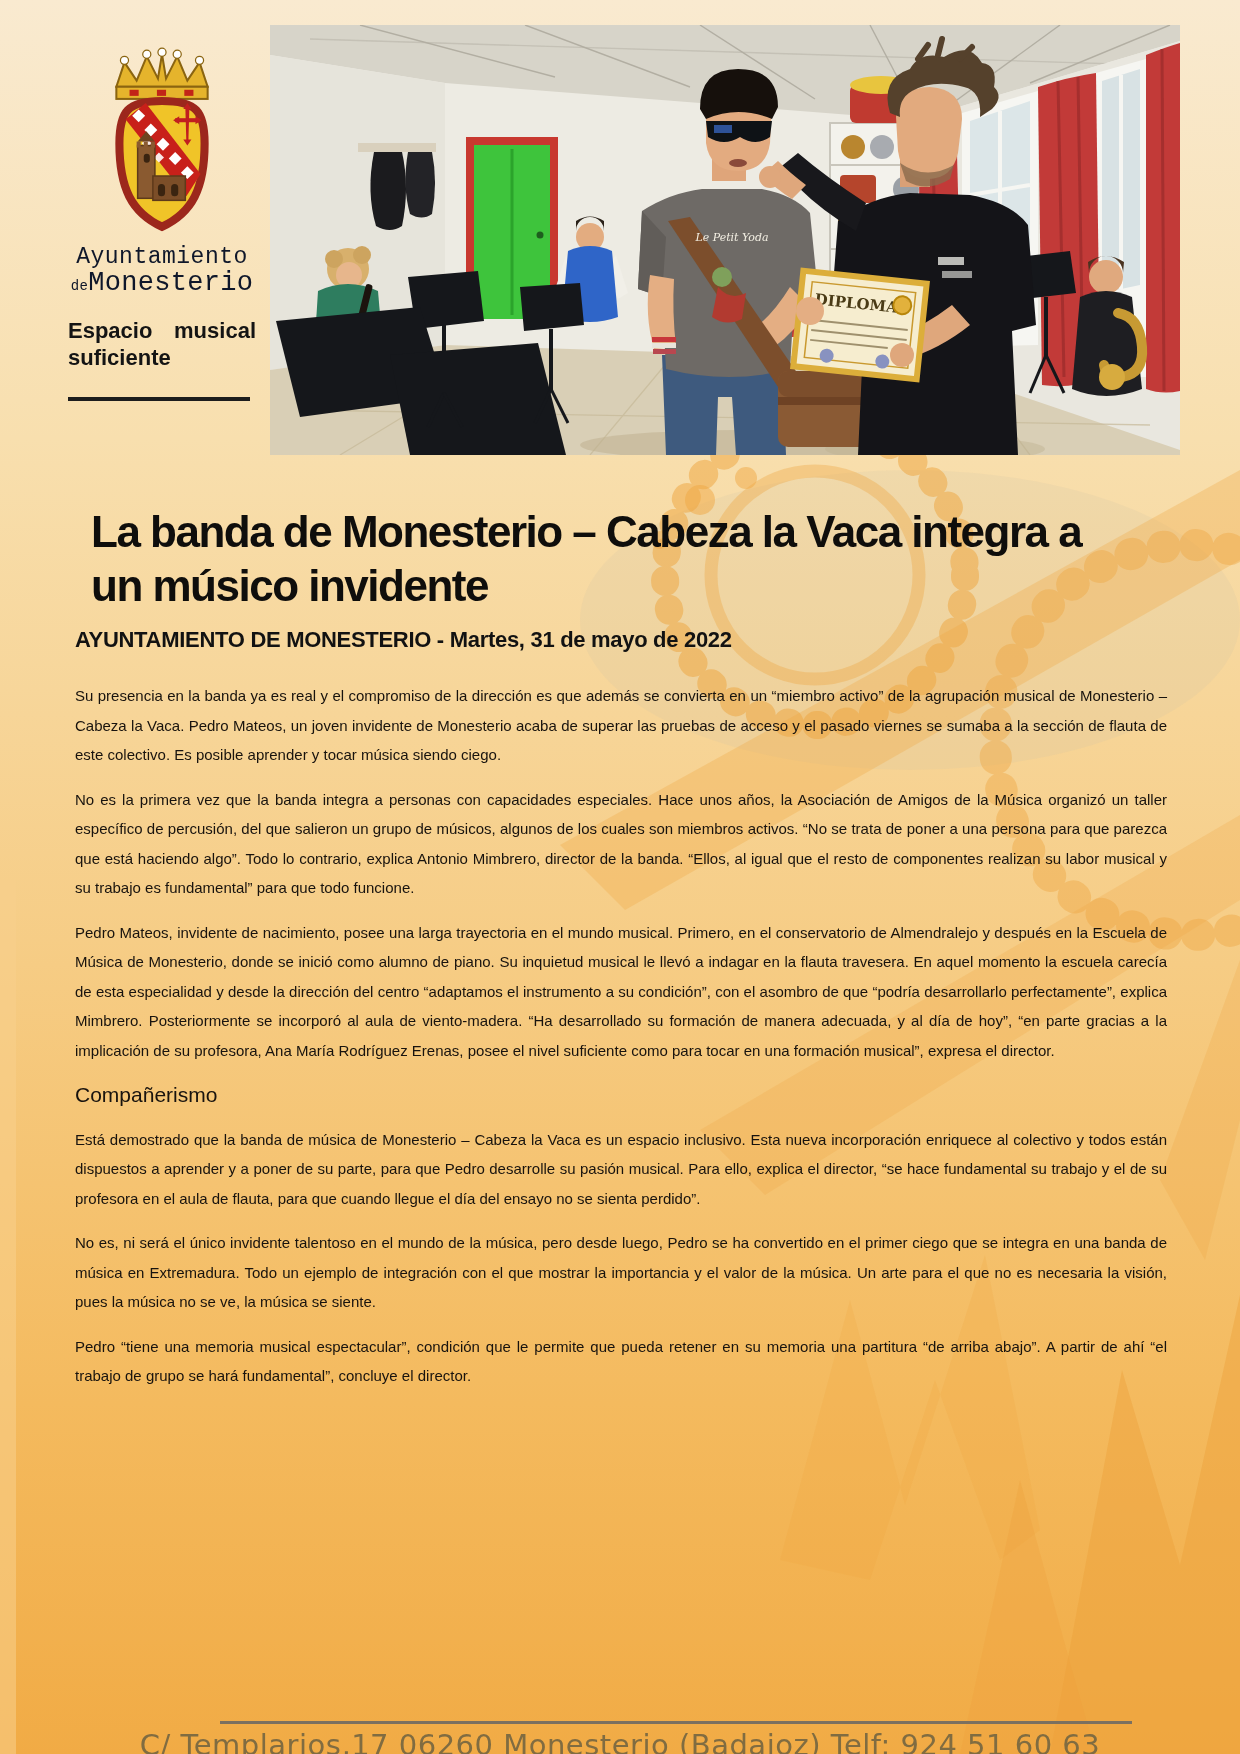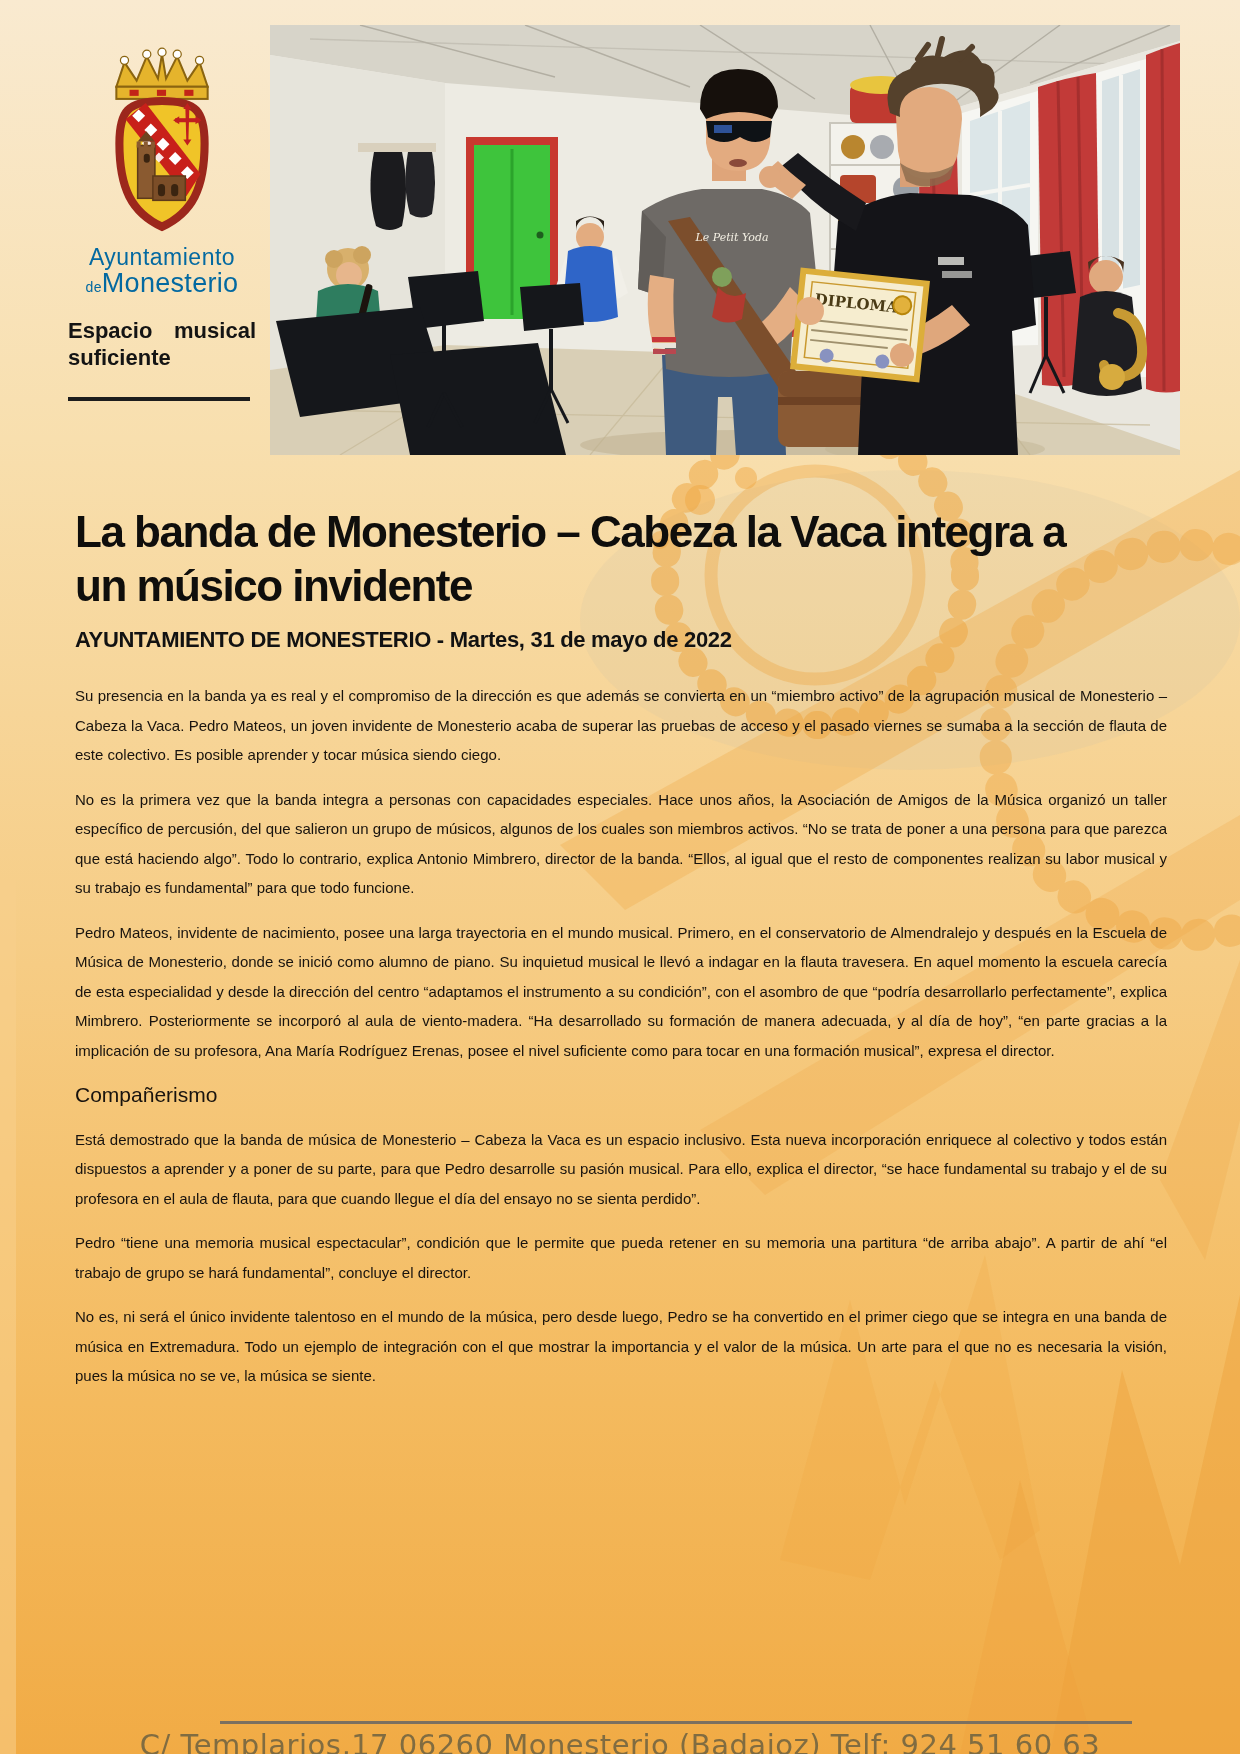--- a/index.html
+++ b/index.html
@@ -2,34 +2,34 @@
 <html lang="es"><head>
 <meta charset="utf-8">
 <style>
   html,body{margin:0;padding:0;background:#e9e2d2;}
   .page{position:relative;width:1240px;height:1754px;overflow:hidden;
         font-family:"Liberation Sans",sans-serif;}
   .bg-orn{position:absolute;left:0;top:0;z-index:0;}
   
   .sidebar{position:absolute;left:68px;top:44px;width:188px;z-index:2;}
   .crest{width:142px;margin:0 auto;}
-  .org-name{text-align:center;margin-top:4px;color:#0369a1;
-            font-family:Liberation Sans, sans-serif;line-height:1.05;}
+  .org-name{text-align:center;margin-top:4px;color:#0f172a;
+            font-family:Liberation Mono, monospace;line-height:1.05;}
   .org-name .l1{font-size:23px;letter-spacing:.5px;display:block;}
   .org-name .l2{font-size:27px;letter-spacing:.3px;display:block;}
   .org-name .de{font-size:14px;}
   .side-note{font-weight:bold;font-size:22px;line-height:27px;text-align:justify;
              margin:20px 0 0;color:#141414;}
   .side-rule{height:4px;background:#1d1d1d;margin-top:26px;width:182px;}
   
   .photo{position:absolute;left:270px;top:25px;width:832px;height:430px;z-index:2;}
   .photo svg{display:block;}
   
   .article{position:absolute;left:75px;top:505px;width:1092px;z-index:2;color:#18130e;}
-  .article h1{margin:0 0 14px;font-size:44px;line-height:54px;font-weight:bold;
+  .article h1{margin:0 16px 14px;font-size:44px;line-height:54px;font-weight:bold;
               letter-spacing:-1.5px;color:#0f0e0c;}
   .byline{font-weight:bold;font-size:22px;letter-spacing:-.3px;color:#121212;
           margin:0 0 28px;}
   .body-p{font-size:15px;line-height:29.5px;text-align:justify;margin:0 0 15px;}
   .body-h{font-size:21px;line-height:29.5px;margin:0 0 15px;}
   
   .footer-rule{position:absolute;left:220px;top:1721px;width:912px;height:3px;
                background:#7b7060;z-index:2;}
   .footer-text{position:absolute;left:0;top:1728px;width:1240px;text-align:center;
                font-size:29px;color:#806c41;letter-spacing:.5px;z-index:2;
@@ -336,20 +336,20 @@
   </div>
 
   <main class="article">
     <h1><span>La banda de Monesterio – Cabeza la Vaca integra a</span><br><span>un músico invidente</span></h1>
     <div class="byline">AYUNTAMIENTO DE MONESTERIO -  Martes, 31 de mayo de 2022</div>
     <p class="body-p">Su presencia en la banda ya es real y el compromiso de la dirección es que además se convierta en un “miembro activo” de la agrupación musical de Monesterio – Cabeza la Vaca. Pedro Mateos, un joven invidente de Monesterio acaba de superar las pruebas de acceso y el pasado viernes se sumaba a la sección de flauta de este colectivo. Es posible aprender y tocar música siendo ciego.</p>
     <p class="body-p">No es la primera vez que la banda integra a personas con capacidades especiales. Hace unos años, la Asociación de Amigos de la Música organizó un taller específico de percusión, del que salieron un grupo de músicos, algunos de los cuales son miembros activos. “No se trata de poner a una persona para que parezca que está haciendo algo”. Todo lo contrario, explica Antonio Mimbrero, director de la banda. “Ellos, al igual que el resto de componentes realizan su labor musical y su trabajo es fundamental” para que todo funcione.</p>
     <p class="body-p">Pedro Mateos, invidente de nacimiento, posee una larga trayectoria en el mundo musical. Primero, en el conservatorio de Almendralejo y después en la Escuela de Música de Monesterio, donde se inició como alumno de piano. Su inquietud musical le llevó a indagar en la flauta travesera. En aquel momento la escuela carecía de esta especialidad y desde la dirección del centro “adaptamos el instrumento a su condición”, con el asombro de que “podría desarrollarlo perfectamente”, explica Mimbrero. Posteriormente se incorporó al aula de viento-madera. “Ha desarrollado su formación de manera adecuada, y al día de hoy”, “en parte gracias a la implicación de su profesora, Ana María Rodríguez Erenas, posee el nivel suficiente como para tocar en una formación musical”, expresa el director.</p>
     <p class="body-h">Compañerismo</p>
     <p class="body-p">Está demostrado que la banda de música de Monesterio – Cabeza la Vaca es un espacio inclusivo. Esta nueva incorporación enriquece al colectivo y todos están dispuestos a aprender y a poner de su parte, para que Pedro desarrolle su pasión musical.  Para ello, explica el director, “se hace fundamental su trabajo y el de su profesora en el aula de flauta, para que cuando llegue el día del ensayo no se sienta perdido”.</p>
+    <p class="body-p">No es, ni será el único invidente talentoso en el mundo de la música, pero desde luego, Pedro se ha convertido en el primer ciego que se integra en una banda de música en Extremadura. Todo un ejemplo de integración con el que mostrar la importancia y el valor de la música. Un arte para el que no es necesaria la visión, pues la música no se ve, la música se siente.</p>
     <p class="body-p">Pedro “tiene una memoria musical espectacular”, condición que le permite que pueda retener en su memoria una partitura “de arriba abajo”. A partir de ahí “el trabajo de grupo se hará fundamental”, concluye el director.</p>
-    <p class="body-p">No es, ni será el único invidente talentoso en el mundo de la música, pero desde luego, Pedro se ha convertido en el primer ciego que se integra en una banda de música en Extremadura. Todo un ejemplo de integración con el que mostrar la importancia y el valor de la música. Un arte para el que no es necesaria la visión, pues la música no se ve, la música se siente.</p>
   </main>
 
   <div class="footer-rule"></div>
   <div class="footer-text">C/ Templarios,17  06260 Monesterio (Badajoz)  Telf: 924 51 60 63</div>
 
 </div>
 
 </body></html>

